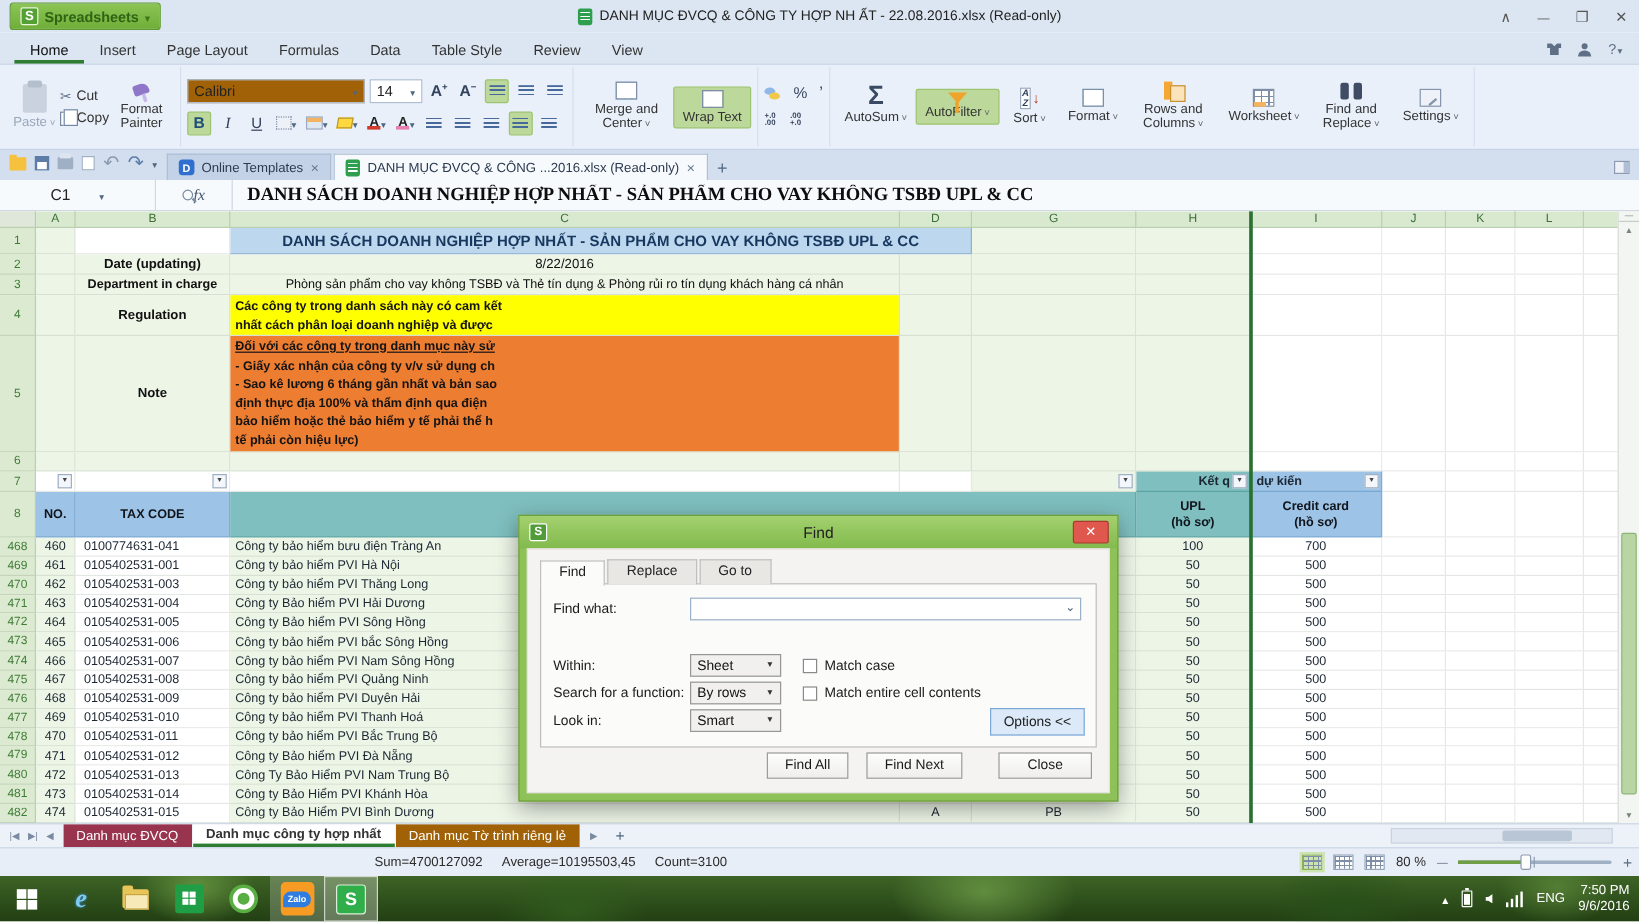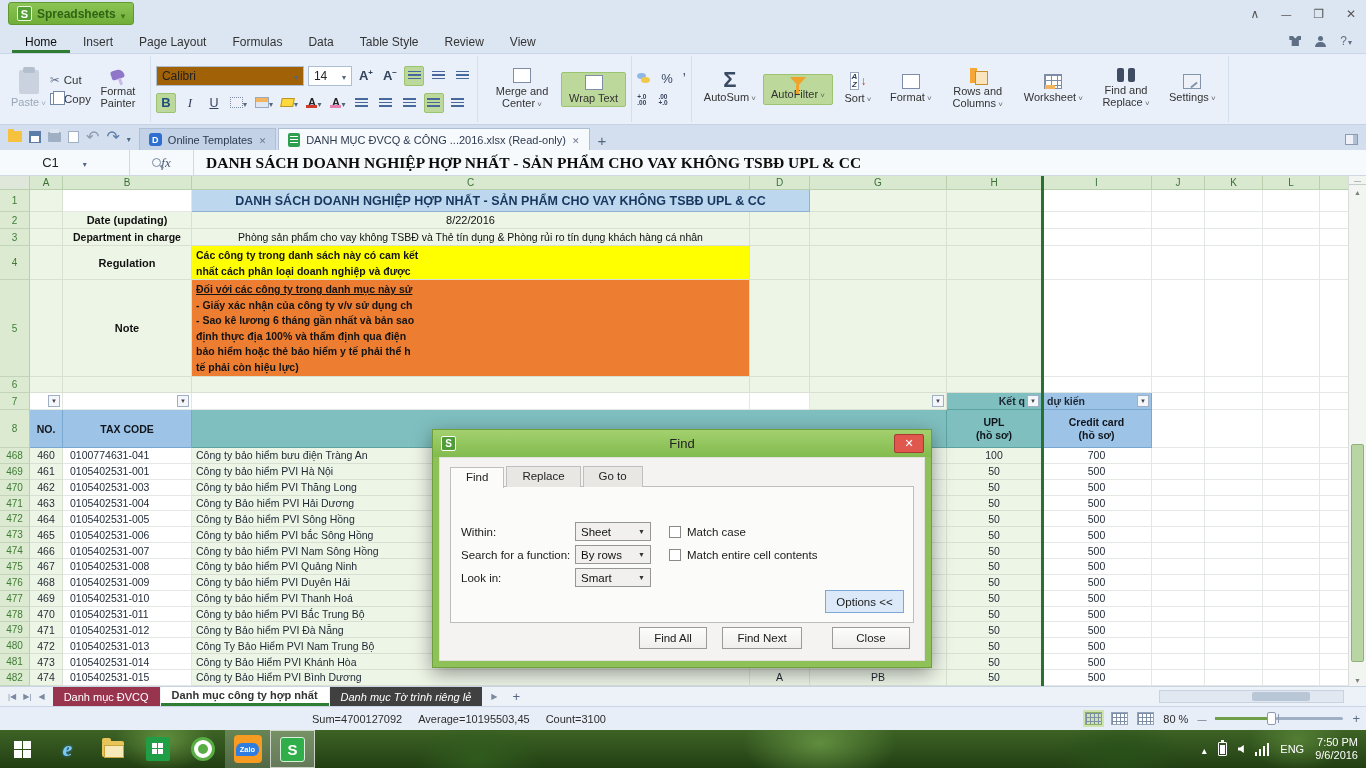--- a/index.html
+++ b/index.html
@@ -275,20 +275,24 @@
 </style>
 </head>
 <body>
 
 <div class="titlebar">
   <div class="app-btn">
     <span class="slogo">S</span>
     <span class="alabel">Spreadsheets</span>
     <span class="dd"></span>
   </div>
+  <div class="title-center">
+    <span class="xlsx-icon"></span>
+    <span>DANH MỤC ĐVCQ  &amp; CÔNG TY HỢP NH ẤT - 22.08.2016.xlsx (Read-only)</span>
+  </div>
   <div class="win-controls">
     <span class="glyph i-collapse"></span>
     <span class="glyph i-min"></span>
     <span class="glyph i-max"></span>
     <span class="glyph i-close"></span>
   </div>
 </div>
 
 <div class="menubar">
   <div style="display:flex">
@@ -898,20 +902,24 @@
           <span class="glyph i-close"></span>
         </span>
     </div>
     <div class="fd-body">
       <div class="fd-tabs">
           <div class="fd-tab active">Find</div>
           <div class="fd-tab">Replace</div>
           <div class="fd-tab">Go to</div>
         </div>
       <div class="fd-group">
+        <div class="fd-row">
+          <span class="fd-lab">Find what:</span>
+          <div class="fd-combo"></div>
+        </div>
         <div class="fd-gap"></div>
         <div class="fd-row">
           <span class="fd-lab">Within:</span>
           <div class="fd-sel">
               <span>Sheet</span>
             </div>
           <div class="fd-chk">
             <span class="chkbox"></span>
             <span>Match case</span>
           </div>
@@ -949,21 +957,21 @@
 
 <div class="sheettabs">
   <div class="tabnav">
     <span class="glyph i-first"></span>
     <span class="glyph i-last"></span>
     <span class="glyph i-prev"></span>
   </div>
   <div style="display:flex">
       <div class="stab" style="background: rgb(153, 52, 79); color: rgb(255, 255, 255);">Danh mục ĐVCQ</div>
       <div class="stab active" style="background: rgb(255, 255, 255); color: rgb(51, 51, 51);">Danh mục công ty hợp nhất</div>
-      <div class="stab" style="background: #404040; color: rgb(255, 255, 255); font-style: italic;">Danh mục Tờ trình riêng lẻ</div>
+      <div class="stab" style="background: #a16207; color: rgb(255, 255, 255);">Danh mục Tờ trình riêng lẻ</div>
     </div>
   <div class="tabnav">
       <span class="glyph i-next"></span>
     </div>
   <span class="glyph tabplus"></span>
   <div class="hscroll">
       <div class="hs-thumb"></div>
     </div>
 </div>
 

